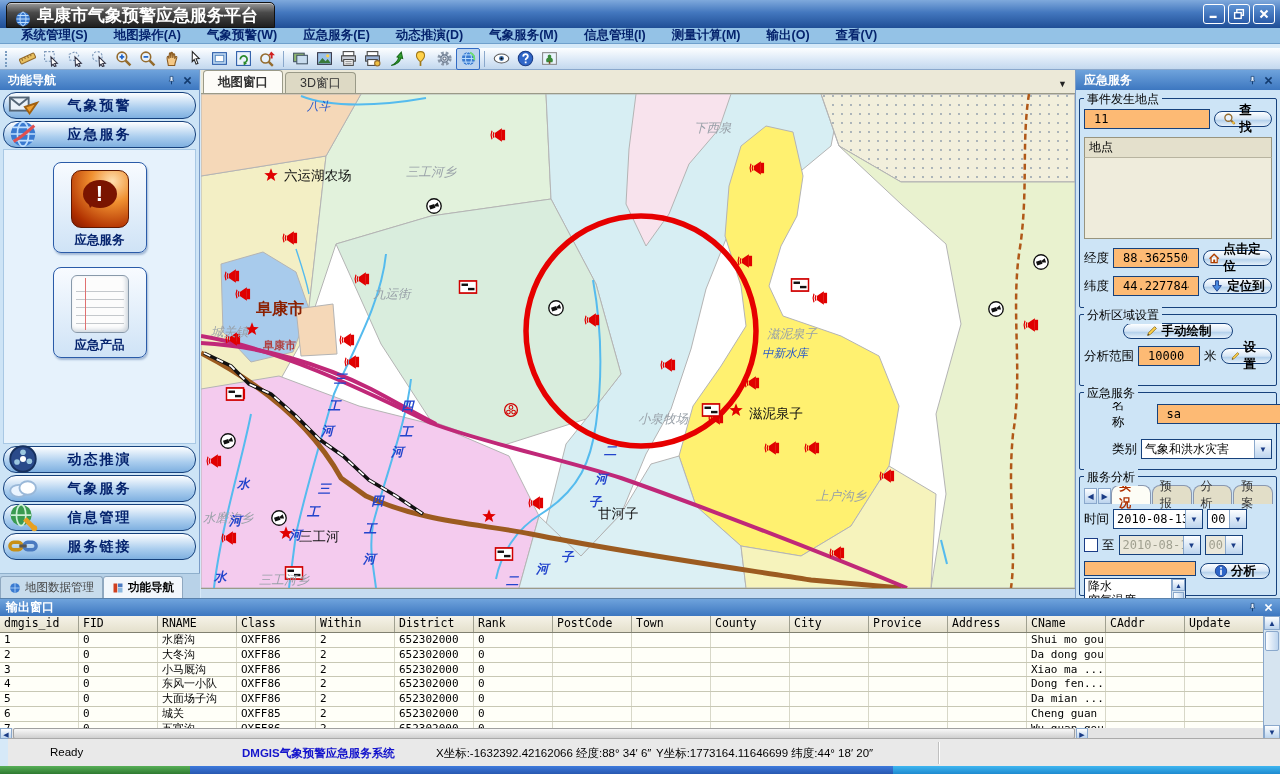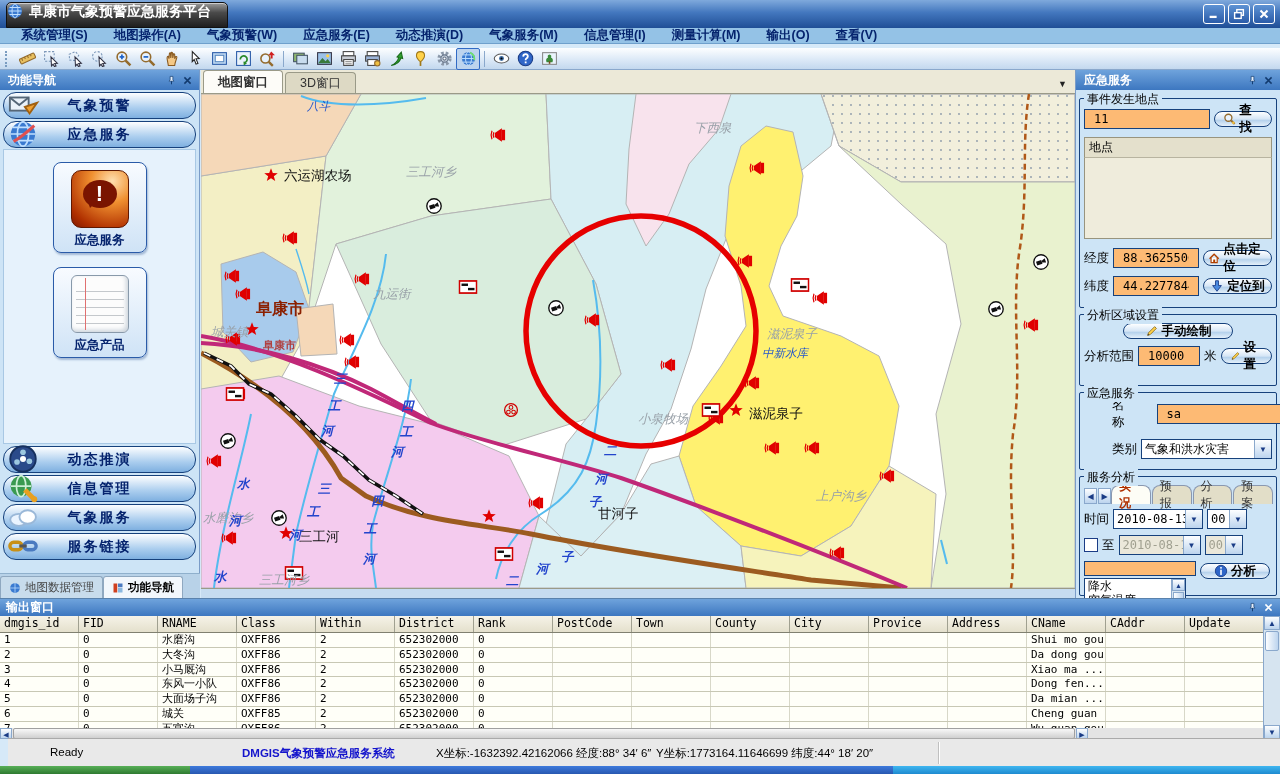--- a/index.html
+++ b/index.html
@@ -3,24 +3,24 @@
 <meta charset="utf-8">
 <style>
   html,body{margin:0;padding:0;}
   body{width:1280px;height:774px;overflow:hidden;font-family:"Liberation Sans","DejaVu Sans",sans-serif;-webkit-font-smoothing:antialiased;}
   .app{position:relative;width:1280px;height:774px;background:#D6E9F8;}
 
   
   .titlebar{position:absolute;left:0;top:0;width:1280px;height:28px;
     background:linear-gradient(180deg,#7FA9DC 0%,#4377BE 45%,#1F4E96 100%);
     border-bottom:1px solid #0E2C60;}
-  .apptab{position:absolute;left:6px;top:2px;height:24px;display:flex;align-items:flex-start;gap:6px;
-    padding:0 16px 0 0;border-radius:5px 5px 0 0;border:1px solid #111;
+  .apptab{position:absolute;left:6px;top:2px;height:24px;display:flex;align-items:flex-end;gap:6px;
+    padding:0 16px 0 8px;border-radius:5px 5px 0 0;border:1px solid #111;
     background:linear-gradient(180deg,#9C9C9C 0%,#4A4A4A 40%,#1E1E1E 100%);
-    color:#fff;font-size:14px;font-weight:bold;box-shadow:inset 0 1px 0 #CCC;}
+    color:#fff;font-size:17px;font-weight:bold;box-shadow:inset 0 1px 0 #CCC;}
   .apptab .glyph{width:16px;height:16px;}
   .winbtns{position:absolute;right:5px;top:4px;display:flex;gap:3px;}
   .winbtn{width:20px;height:18px;border:1px solid #fff;border-radius:3px;
     background:linear-gradient(180deg,#5E93D4,#2A5BA8);display:flex;align-items:center;justify-content:center;}
   .winbtn svg{width:14px;height:14px;}
 
   
   .menubar{position:absolute;left:0;top:28px;width:1280px;height:16px;background:#94C2E6;
     border-bottom:1px solid #6FA0CC;display:flex;align-items:center;padding-left:8px;box-sizing:border-box;}
   .menu-item{padding:2px 13px;font-size:12.5px;color:#06246E;font-weight:bold;white-space:nowrap;}
@@ -404,34 +404,34 @@
                 <circle cx="8" cy="8" r="6.8" fill="#2A4A8A" stroke="#16305E"></circle>
                 <circle cx="8" cy="8" r="1.6" fill="#fff"></circle>
                 <circle cx="8" cy="4.4" r="1.5" fill="#9CC8E0"></circle>
                 <circle cx="11.4" cy="9.2" r="1.5" fill="#9CC8E0"></circle>
                 <circle cx="4.8" cy="9.6" r="1.5" fill="#9CC8E0"></circle>
               </svg></div>
             <div class="alabel">动态推演</div>
           </div>
           <div class="acc">
             <div class="aicon"><svg viewBox="0 0 16 16" width="34" height="30">
+                <ellipse cx="5.8" cy="9.5" rx="4.6" ry="3.2" fill="#EAF4FF" stroke="#9AB8D8"></ellipse>
+                <ellipse cx="10.5" cy="8" rx="4.4" ry="3.6" fill="#fff" stroke="#9AB8D8"></ellipse>
+              </svg></div>
+            <div class="alabel">气象服务</div>
+          </div>
+          <div class="acc">
+            <div class="aicon"><svg viewBox="0 0 16 16" width="34" height="30">
                 <circle cx="7" cy="7" r="5.6" fill="#3A9A50"></circle>
                 <ellipse cx="7" cy="7" rx="2.5" ry="5.6" fill="none" stroke="#CFF0D8" stroke-width="0.9"></ellipse>
                 <path d="M1.6 7 H12.4" stroke="#CFF0D8" stroke-width="0.9"></path>
                 <path d="M9 9 L14.5 14.5" stroke="#E8A020" stroke-width="2.6"></path>
                 <circle cx="14" cy="14" r="1.6" fill="#E8A020"></circle>
               </svg></div>
             <div class="alabel">信息管理</div>
-          </div>
-          <div class="acc">
-            <div class="aicon"><svg viewBox="0 0 16 16" width="34" height="30">
-                <ellipse cx="5.8" cy="9.5" rx="4.6" ry="3.2" fill="#EAF4FF" stroke="#9AB8D8"></ellipse>
-                <ellipse cx="10.5" cy="8" rx="4.4" ry="3.6" fill="#fff" stroke="#9AB8D8"></ellipse>
-              </svg></div>
-            <div class="alabel">气象服务</div>
           </div>
           <div class="acc">
             <div class="aicon"><svg viewBox="0 0 16 16" width="34" height="30">
                 <rect x="1" y="6" width="6.5" height="4" rx="2" fill="none" stroke="#C89018" stroke-width="1.8"></rect>
                 <rect x="8.5" y="6" width="6.5" height="4" rx="2" fill="none" stroke="#4A7AC0" stroke-width="1.8"></rect>
                 <line x1="6" y1="8" x2="10" y2="8" stroke="#555" stroke-width="1.6"></line>
               </svg></div>
             <div class="alabel">服务链接</div>
           </div>
         </div>

